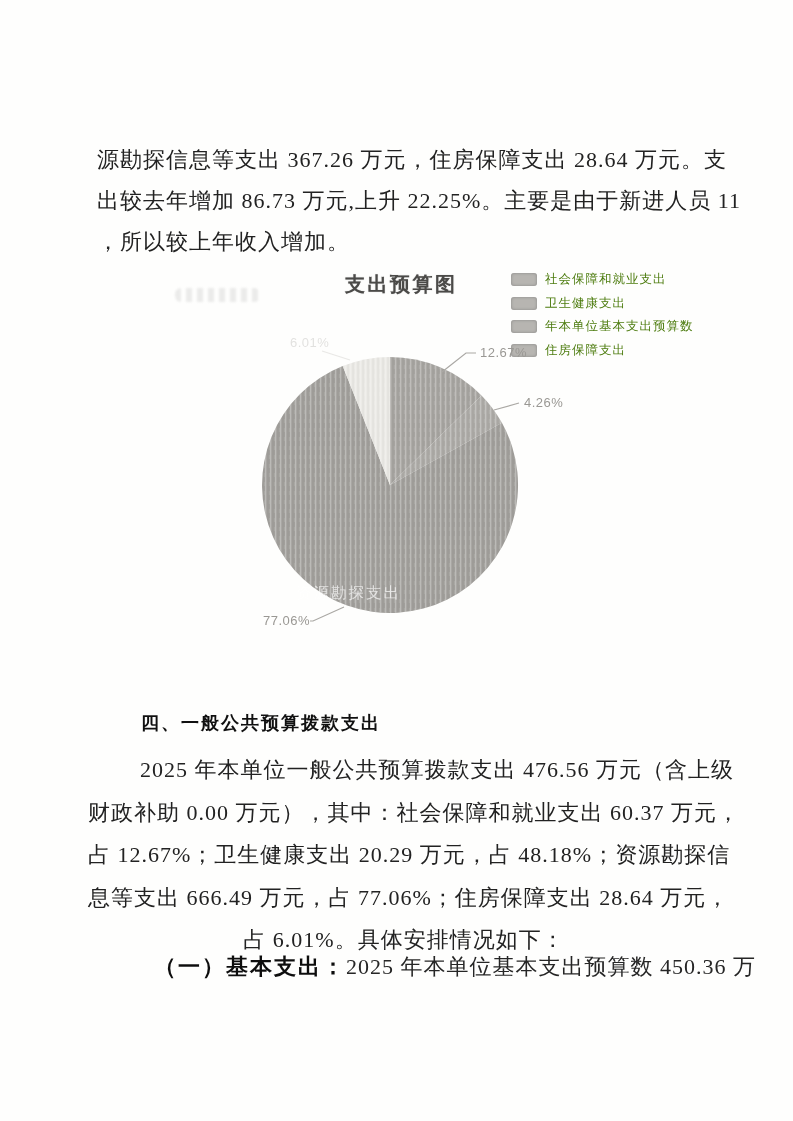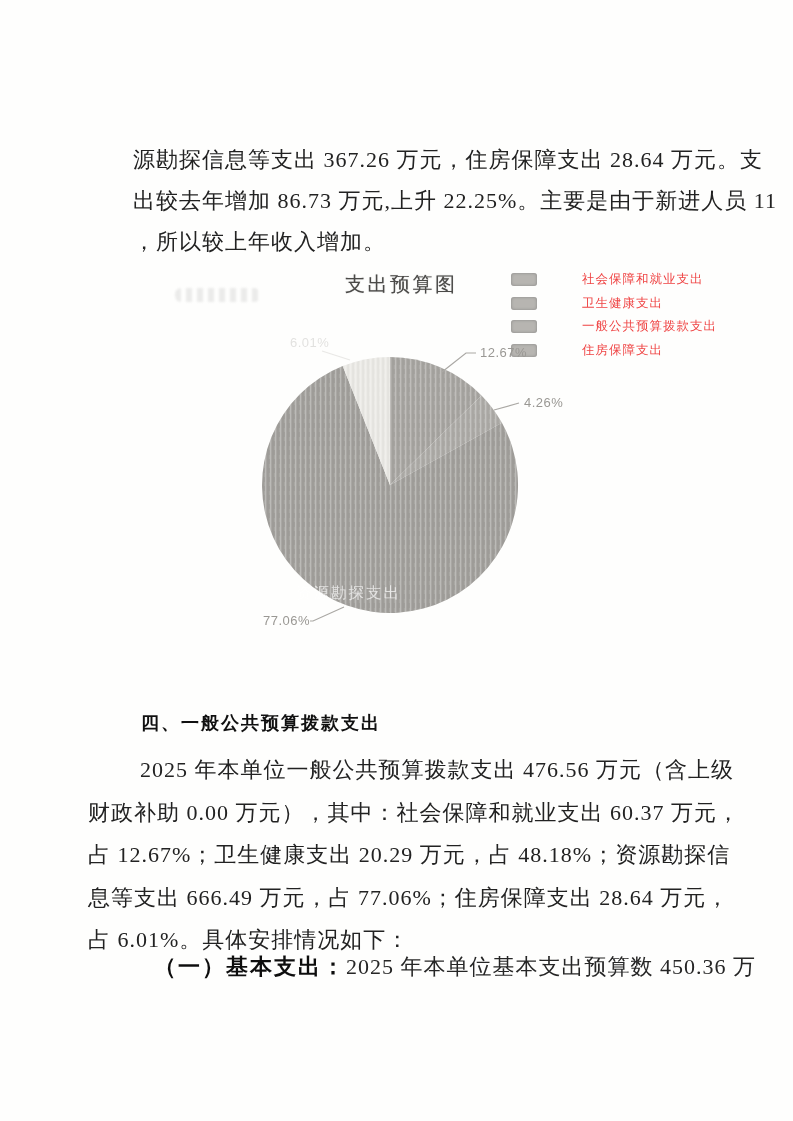--- a/index.html
+++ b/index.html
@@ -15,65 +15,64 @@
   
   .textline{
     white-space:pre;
     font-size:22px;
     letter-spacing:1px;
     color:#222;
   }
   .intro{
     position:absolute;left:97px;top:143px;width:625px;
   }
-  .intro .textline{height:41px;line-height:34px;margin-left:36px;}
+  .intro .textline{height:41px;line-height:34px;}
   .section-heading{
     position:absolute;left:141px;top:711px;
     font-family:"Liberation Sans","DejaVu Sans",sans-serif;
     font-weight:bold;
     font-size:18px;letter-spacing:2px;color:#101010;
     white-space:pre;
   }
   .para{
     position:absolute;left:88px;top:752px;width:632px;
   }
-  .para .textline{height:42.5px;line-height:36px;}
+  .para .textline{height:42.5px;line-height:36px;text-align:center;}
   .para .indent{padding-left:52px;}
   .basic-line{
     position:absolute;left:88px;top:926px;width:632px;
     white-space:pre;font-size:22px;letter-spacing:1px;
     padding-left:40px;box-sizing:border-box;
   }
   .basic-line .bold-lead{
     font-family:"Liberation Sans","DejaVu Sans",sans-serif;
     font-weight:bold;color:#0d0d0d;letter-spacing:2px;
   }
   
   .chart-title{
     position:absolute;left:345px;top:271px;
     font-family:"Liberation Sans","DejaVu Sans",sans-serif;
-    font-weight:normal;font-size:20px;letter-spacing:2.5px;
+    font-weight:bold;font-size:20px;letter-spacing:2.5px;
     color:#4b4a48;white-space:pre;
     text-shadow:0 0 1px rgba(90,90,90,.45);
   }
   .legend{
     position:absolute;left:511px;top:268px;
   }
   .legend-item{display:flex;align-items:center;height:23.5px;}
   .legend-swatch{
     width:26px;height:13px;border-radius:3px;
     background:#b7b5b1;
     box-shadow:inset 0 0 3px rgba(120,120,120,.8);
     margin-right:8px;flex:none;
   }
   .legend-label{
     font-family:"Liberation Sans","DejaVu Sans",sans-serif;
-    font-size:12.5px;color:#ef4444;letter-spacing:1px;white-space:pre;
+    font-size:12.5px;color:#4d7c0f;letter-spacing:1px;white-space:pre;
     filter:blur(.2px);
-    margin-left:37px;
   }
   .pie-svg{position:absolute;left:150px;top:320px;}
   .pct-label{
     font-family:"Liberation Sans","DejaVu Sans",sans-serif;
     font-size:13px;fill:#9a9894;letter-spacing:.5px;
   }
   .inner-label{
     font-family:"Liberation Sans","DejaVu Sans",sans-serif;
     font-size:15.5px;fill:rgba(255,255,255,.68);letter-spacing:2px;
   }
@@ -103,21 +102,21 @@
     <div class="legend-item">
       <span class="legend-swatch"></span>
       <span class="legend-label">社会保障和就业支出</span>
     </div>
     <div class="legend-item">
       <span class="legend-swatch"></span>
       <span class="legend-label">卫生健康支出</span>
     </div>
     <div class="legend-item">
       <span class="legend-swatch"></span>
-      <span class="legend-label">一般公共预算拨款支出</span>
+      <span class="legend-label">年本单位基本支出预算数</span>
     </div>
     <div class="legend-item">
       <span class="legend-swatch"></span>
       <span class="legend-label">住房保障支出</span>
     </div>
   </div>
 
   <svg class="pie-svg" width="460" height="345" viewBox="0 0 460 345">
     <defs>
       <pattern id="streaks" width="5" height="9" patternUnits="userSpaceOnUse">

